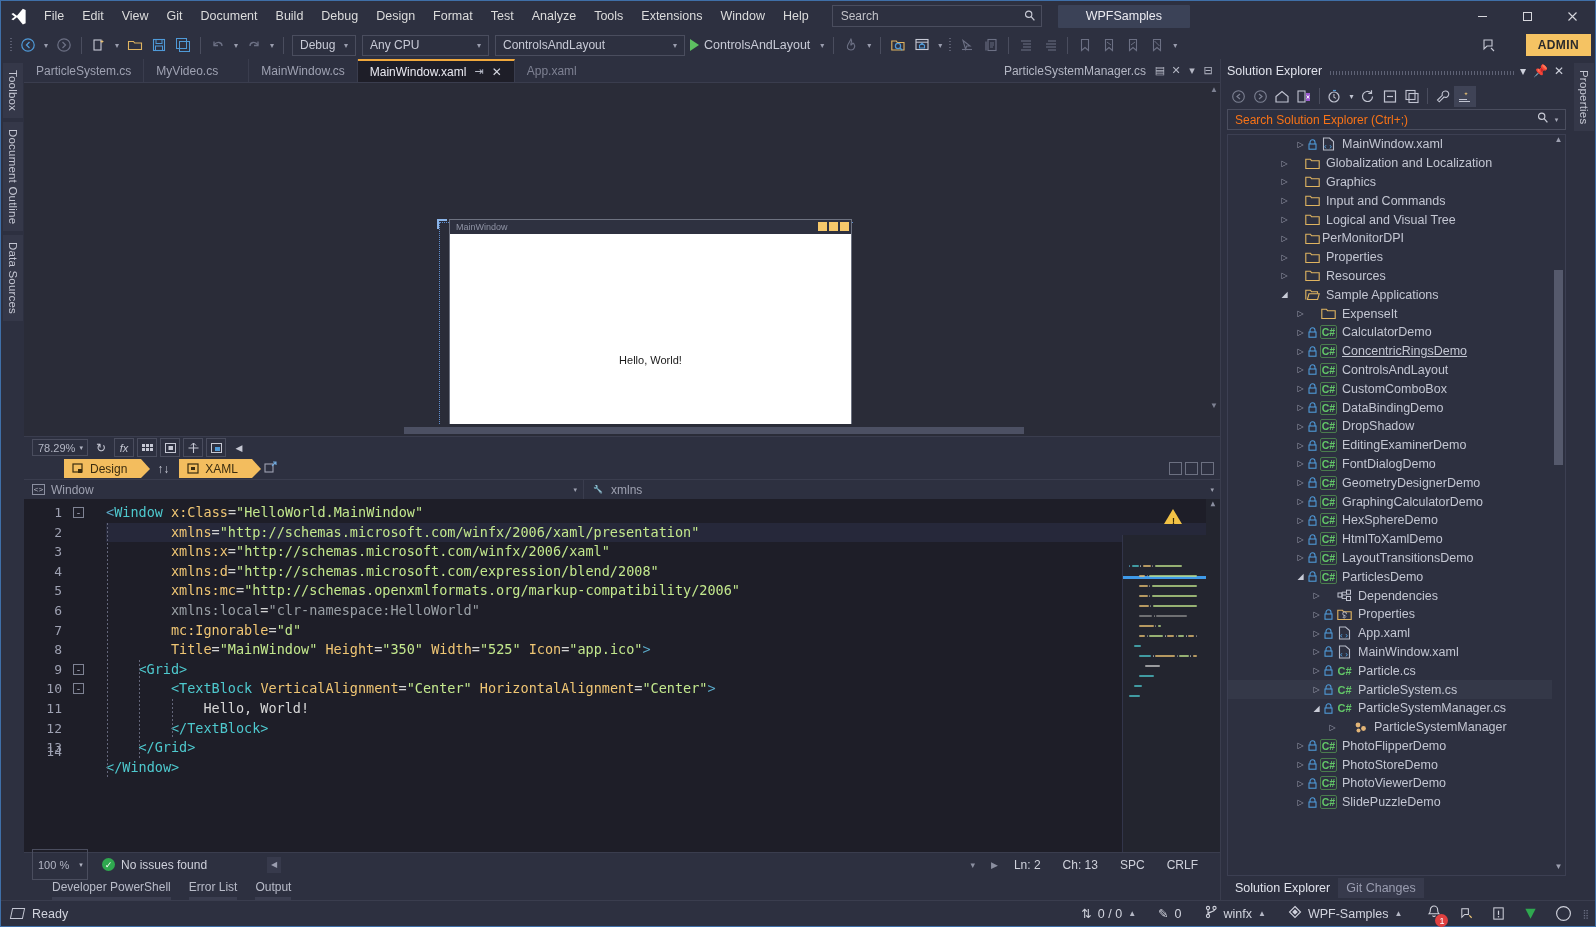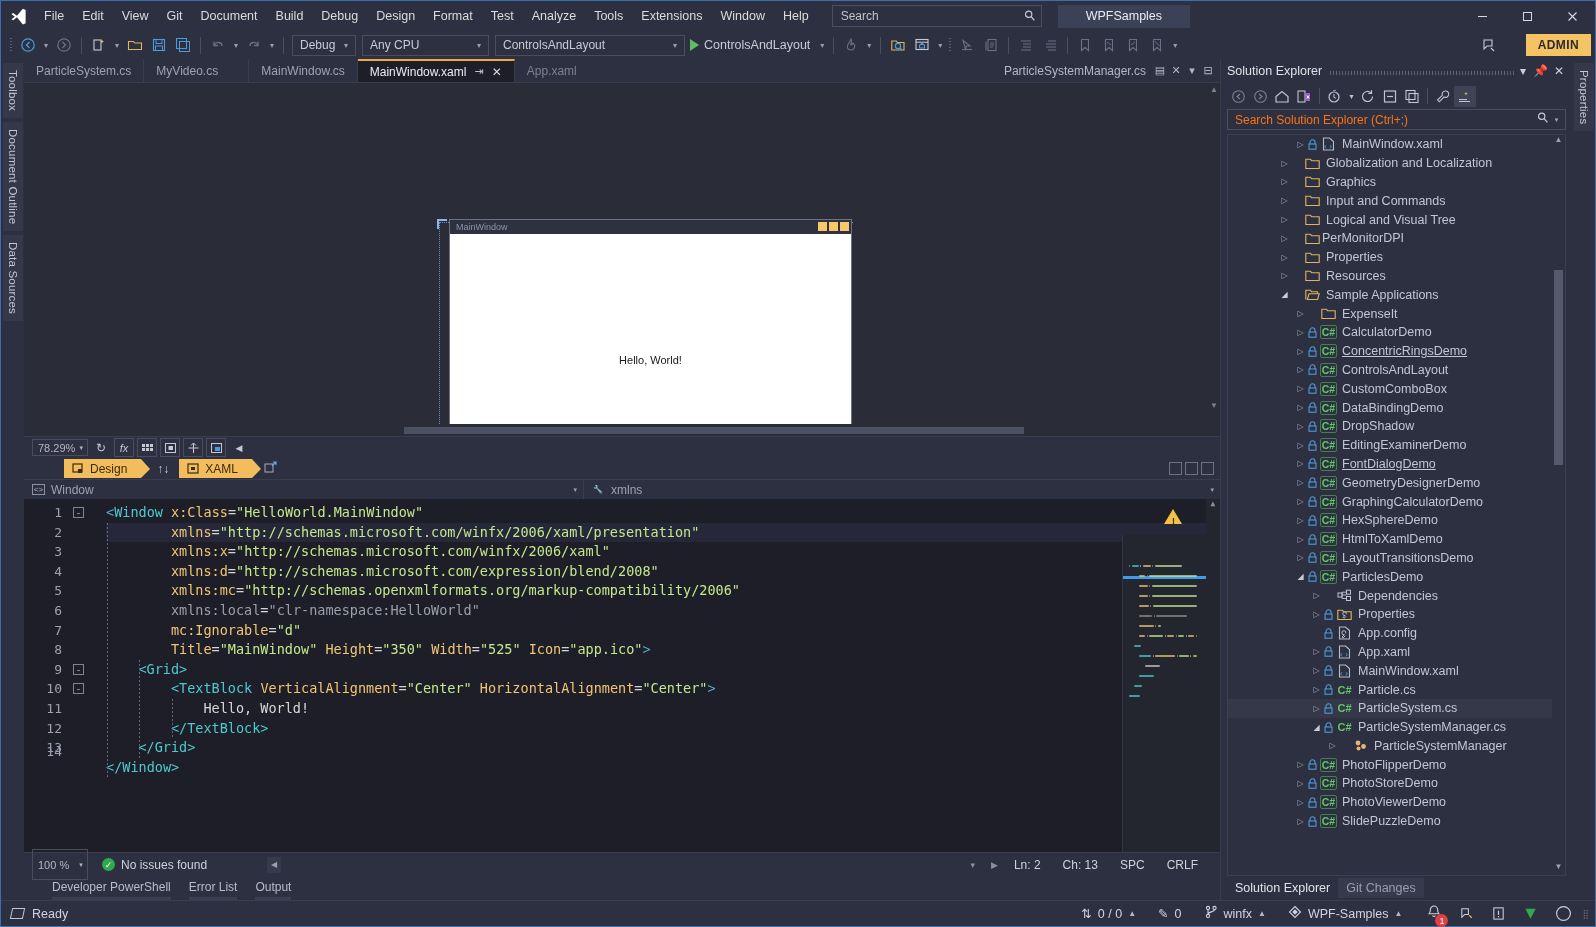--- a/index.html
+++ b/index.html
@@ -1089,21 +1089,21 @@
               <span class="tw">▷</span>
               <span class="lock">
                 <svg width="9" height="11" viewBox="0 0 9 11">
                   <path d="M2 5V3.3a2.5 2.5 0 0 1 5 0V5" fill="none" stroke="#4f9ad8" stroke-width="1.1"></path>
                   <rect x="1" y="5" width="7" height="5.2" fill="none" stroke="#4f9ad8" stroke-width="1.1"></rect>
                 </svg>
               </span>
               <span class="ticon">
                 <span class="cs-ic">C#</span>
               </span>
-              <span style="margin-left: 4px; text-decoration: underline;">FontDialogDemo</span>
+              <span style="margin-left: 4px;">FontDialogDemo</span>
             </div>
             <div class="trow" style="padding-left: 67px;">
               <span class="tw">▷</span>
               <span class="lock">
                 <svg width="9" height="11" viewBox="0 0 9 11">
                   <path d="M2 5V3.3a2.5 2.5 0 0 1 5 0V5" fill="none" stroke="#4f9ad8" stroke-width="1.1"></path>
                   <rect x="1" y="5" width="7" height="5.2" fill="none" stroke="#4f9ad8" stroke-width="1.1"></rect>
                 </svg>
               </span>
               <span class="ticon">
@@ -1197,36 +1197,20 @@
                   <rect x="1" y="5" width="7" height="5.2" fill="none" stroke="#4f9ad8" stroke-width="1.1"></rect>
                 </svg>
               </span>
               <span class="ticon">
                 <svg width="15" height="13" viewBox="0 0 15 13">
                   <path d="M.8 11.5V2.2h4.6l1.1 1.5h7.7v7.8z" fill="none" stroke="#e0b460" stroke-width="1.1"></path>
                   <path d="M9.3 6.2a1.8 1.8 0 1 0-1.2 1.2L6.2 9.3l1 1L9 8.4" fill="none" stroke="#b8bbc8" stroke-width="1"></path>
                 </svg>
               </span>
               <span style="margin-left: 4px;">Properties</span>
-            </div>
-            <div class="trow" style="padding-left: 83px;">
-              <span class="tw"></span>
-              <span class="lock">
-                <svg width="9" height="11" viewBox="0 0 9 11">
-                  <path d="M2 5V3.3a2.5 2.5 0 0 1 5 0V5" fill="none" stroke="#4f9ad8" stroke-width="1.1"></path>
-                  <rect x="1" y="5" width="7" height="5.2" fill="none" stroke="#4f9ad8" stroke-width="1.1"></rect>
-                </svg>
-              </span>
-              <span class="ticon">
-                <svg width="15" height="14" viewBox="0 0 15 14">
-                  <path d="M2.5 1h6l4 3.6V13h-10z" fill="none" stroke="#b8bbc8" stroke-width="1.1"></path>
-                  <path d="M8.8 7.3a2 2 0 1 0-1.4 1.4L5 11.1l1 1 2.4-2.4" fill="none" stroke="#b8bbc8" stroke-width="1"></path>
-                </svg>
-              </span>
-              <span style="margin-left: 4px;">App.config</span>
             </div>
             <div class="trow" style="padding-left: 83px;">
               <span class="tw">▷</span>
               <span class="lock">
                 <svg width="9" height="11" viewBox="0 0 9 11">
                   <path d="M2 5V3.3a2.5 2.5 0 0 1 5 0V5" fill="none" stroke="#4f9ad8" stroke-width="1.1"></path>
                   <rect x="1" y="5" width="7" height="5.2" fill="none" stroke="#4f9ad8" stroke-width="1.1"></rect>
                 </svg>
               </span>
               <span class="ticon">

